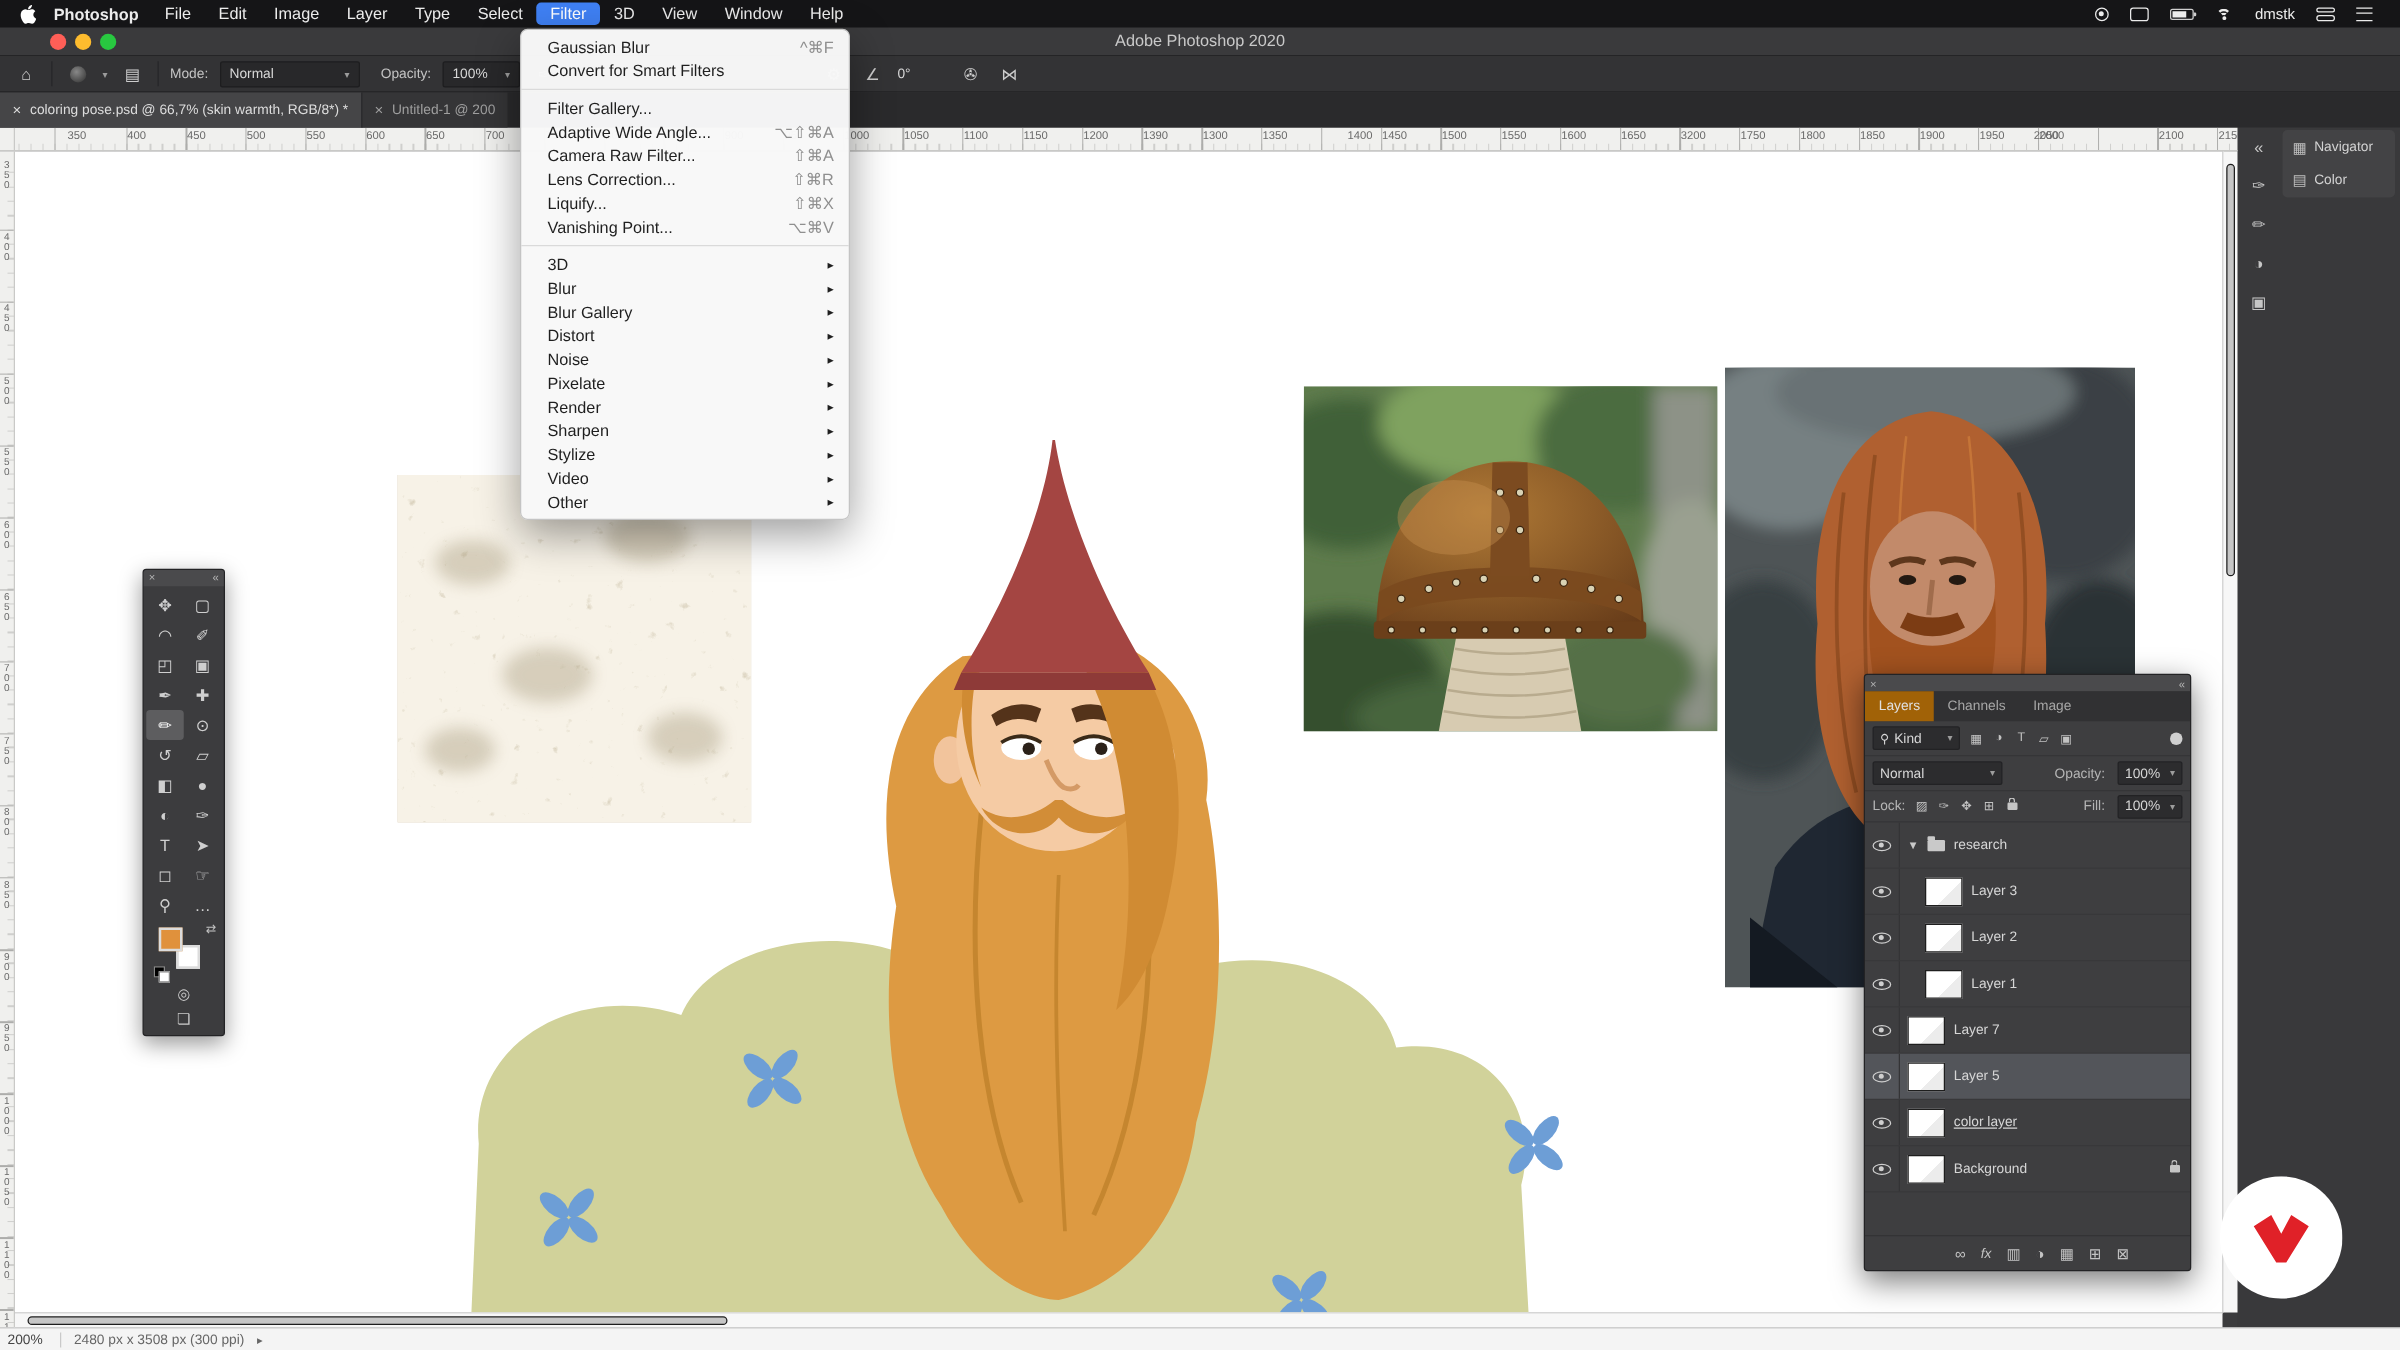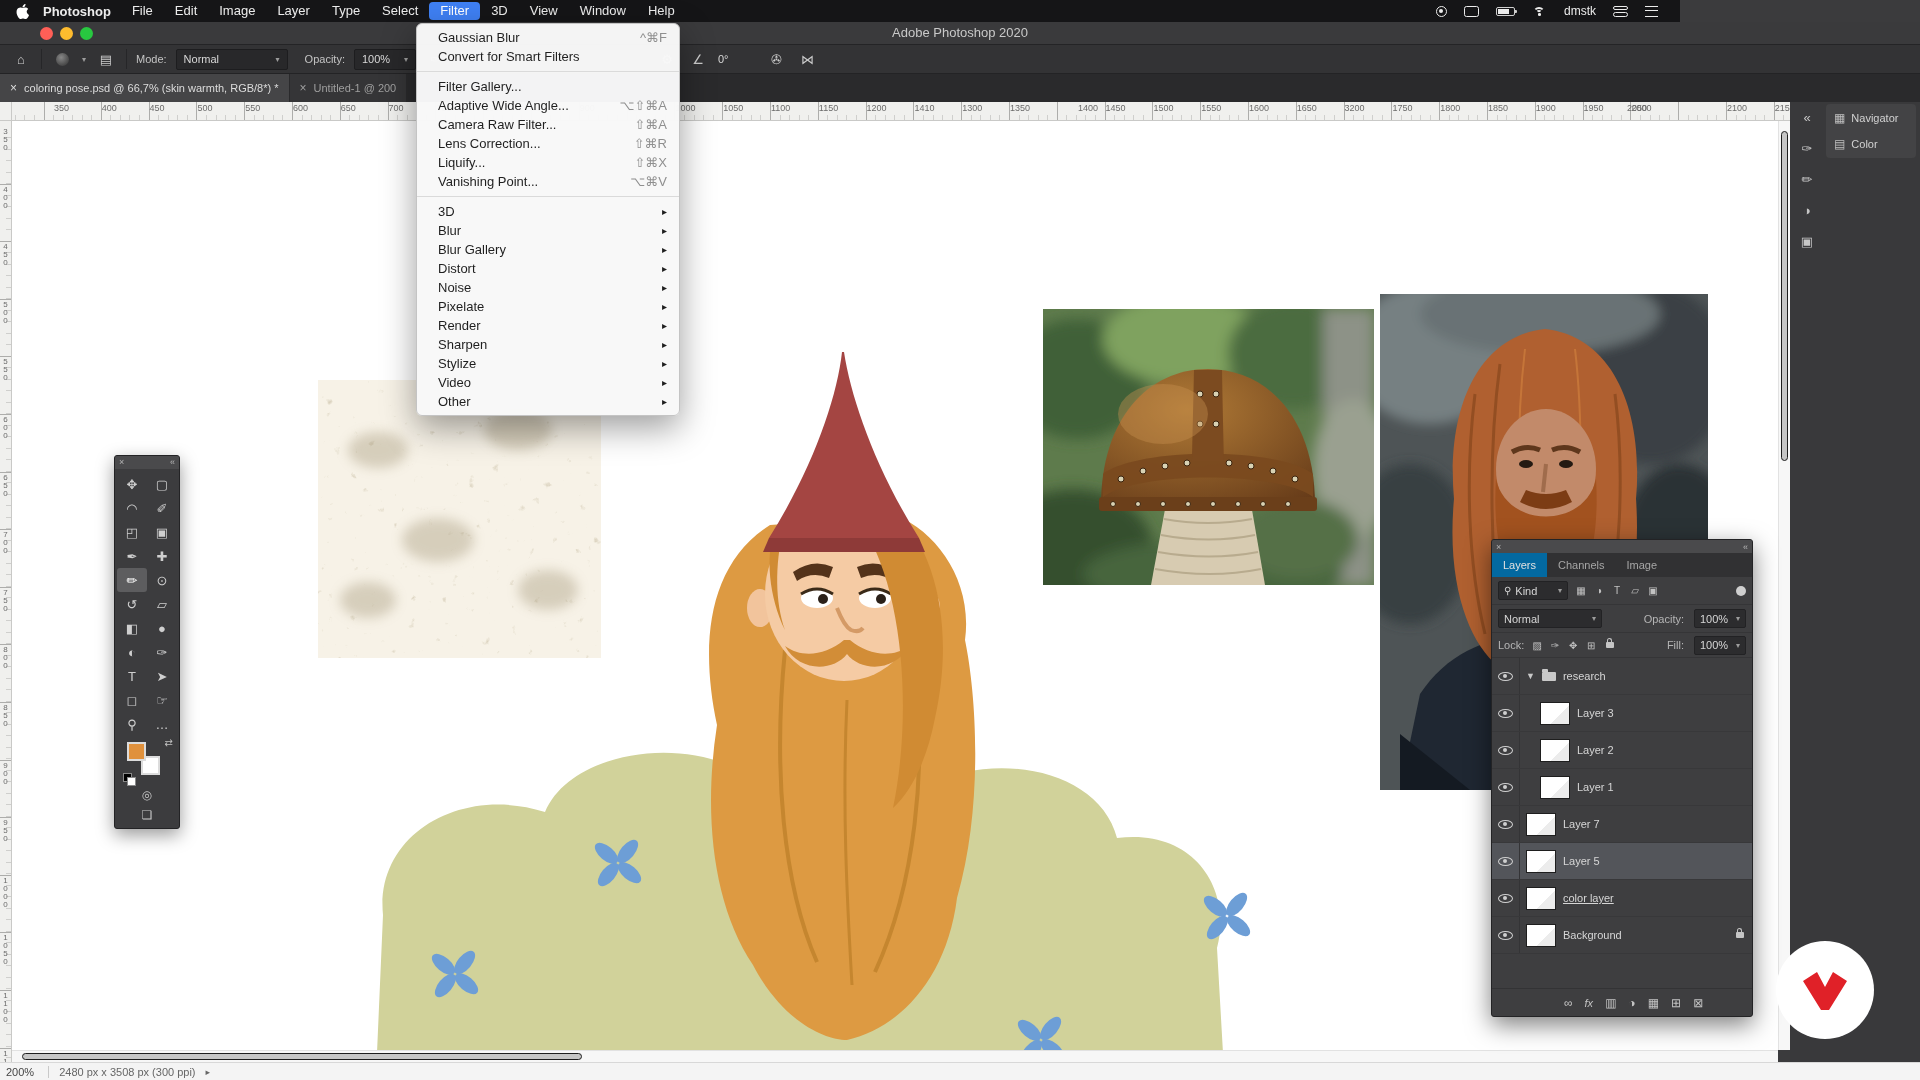--- a/index.html
+++ b/index.html
@@ -1,20 +1,20 @@
 <!DOCTYPE html>
 <html><head>
 <meta charset="utf-8">
 <style>
   html,body{margin:0;padding:0}
   body{width:1920px;height:1080px;overflow:hidden;position:relative;background:#3b3b3d;
        font-family:"Liberation Sans",sans-serif;-webkit-font-smoothing:antialiased}
 
   
-  .menubar{position:absolute;left:0;top:0;width:1680px;height:22px;background:#151517;
+  .menubar{position:absolute;left:0;top:0;width:1920px;height:22px;background:#151517;
     display:flex;align-items:center;padding:0 6px;box-sizing:border-box;z-index:80;
     color:#ececec;font-size:13px}
   .apple{display:flex;align-items:center;margin:0 4px 0 10px}
   .app-name{font-weight:bold;padding:0 10px}
   .mb-items{display:flex;align-items:center;height:22px}
   .mb-item{padding:0 11px;height:18px;line-height:18px;border-radius:4px;white-space:nowrap;cursor:default}
   .mb-item.active{background:#3f80f4;color:#fff}
   .mb-right{margin-left:auto;display:flex;align-items:center;gap:17px;padding-right:16px}
   .mb-user{font-size:12px}
   .rec{width:11px;height:11px;border:1.5px solid #ececec;border-radius:50%;position:relative;box-sizing:border-box}
@@ -120,21 +120,21 @@
   .tb-mode{width:22px;height:17px;display:flex;align-items:center;justify-content:center;color:#c9c9c9;font-size:12px}
 
   
   .layers-panel{position:absolute;left:1491px;top:539px;width:262px;height:478px;background:#3e3e40;
     border:1px solid #232325;border-radius:3px;box-shadow:0 8px 24px rgba(0,0,0,.5);z-index:30;
     box-sizing:border-box;display:flex;flex-direction:column;font-size:11px;color:#d6d6d6}
   .lp-header{height:13px;background:#4a4a4c;border-radius:2px 2px 0 0;display:flex;align-items:center;
     justify-content:space-between;padding:0 4px;font-size:9px;color:#b5b5b5}
   .lp-tabs{height:24px;display:flex;background:#313133;align-items:stretch;flex:none}
   .lp-tab{padding:0 11px;display:flex;align-items:center;color:#a6a6a6}
-  .lp-tab.active{background:#0369a1;color:#e0e0e0}
+  .lp-tab.active{background:#a16207;color:#e0e0e0}
   .lp-row{display:flex;align-items:center;gap:4px;padding:0 6px;border-bottom:1px solid #353537;flex:none}
   .kind-row{height:27px}.blend-row{height:27px}.lock-row{height:24px}
   .dd{display:flex;align-items:center;gap:4px;background:#2c2c2e;border:1px solid #222224;border-radius:2px;height:19px;padding:0 5px;box-sizing:border-box}
   .kind-dd{width:70px}.blend-dd{width:104px}
   .pct-dd2{width:52px;margin-left:6px}
   .lp-ficon{width:18px;height:18px;display:flex;align-items:center;justify-content:center;color:#c2c2c2;font-size:10px}
   .lp-label{color:#b5b5b5}
   .toggle-dot{margin-left:auto;width:10px;height:10px;border-radius:50%;background:#cfcfcf}
   .lp-list{flex:1;overflow:hidden}
   .layer-row{height:37px;display:flex;align-items:center;border-bottom:1px solid #38383a;box-sizing:border-box}
@@ -303,21 +303,21 @@
     <span class="ruler-num" style="left: 424.4px;">750</span>
     <span class="ruler-num" style="left: 472.2px;">800</span>
     <span class="ruler-num" style="left: 520px;">850</span>
     <span class="ruler-num" style="left: 567.8px;">900</span>
     <span class="ruler-num" style="left: 615.6px;">950</span>
     <span class="ruler-num" style="left: 663.4px;">1000</span>
     <span class="ruler-num" style="left: 711.2px;">1050</span>
     <span class="ruler-num" style="left: 759px;">1100</span>
     <span class="ruler-num" style="left: 806.8px;">1150</span>
     <span class="ruler-num" style="left: 854.6px;">1200</span>
-    <span class="ruler-num" style="left: 902.4px;">1410</span>
+    <span class="ruler-num" style="left: 902.4px;">1390</span>
     <span class="ruler-num" style="left: 950.2px;">1300</span>
     <span class="ruler-num" style="left: 998px;">1350</span>
     <span class="ruler-num" style="left: 1066px;">1400</span>
     <span class="ruler-num" style="left: 1093.6px;">1450</span>
     <span class="ruler-num" style="left: 1141.4px;">1500</span>
     <span class="ruler-num" style="left: 1189.2px;">1550</span>
     <span class="ruler-num" style="left: 1237px;">1600</span>
     <span class="ruler-num" style="left: 1284.8px;">1650</span>
     <span class="ruler-num" style="left: 1332.6px;">3200</span>
     <span class="ruler-num" style="left: 1380.4px;">1750</span>

